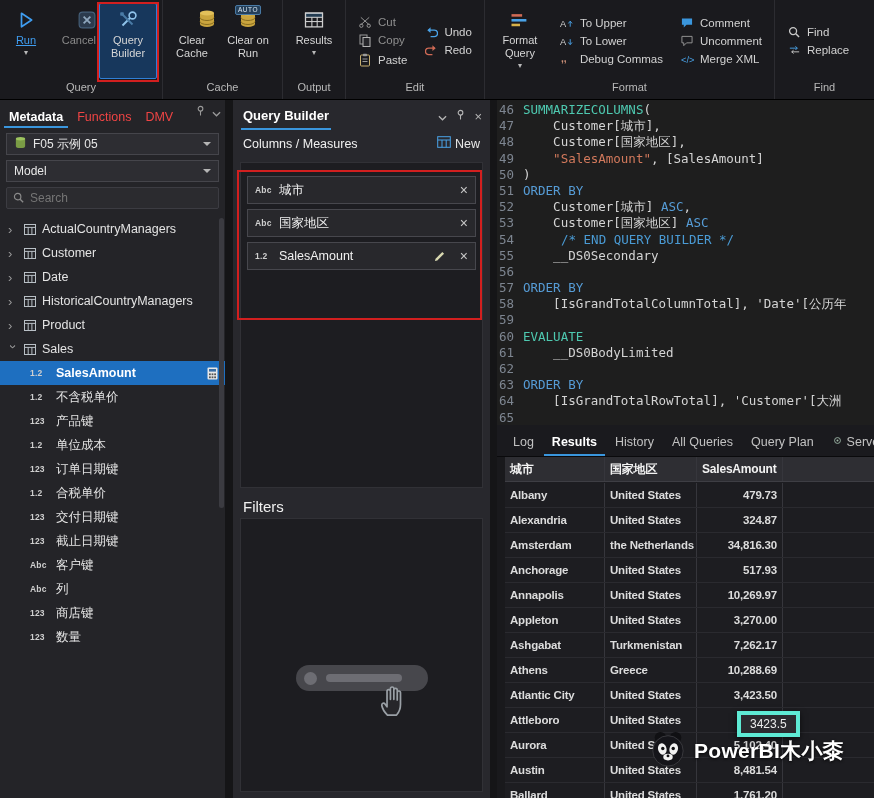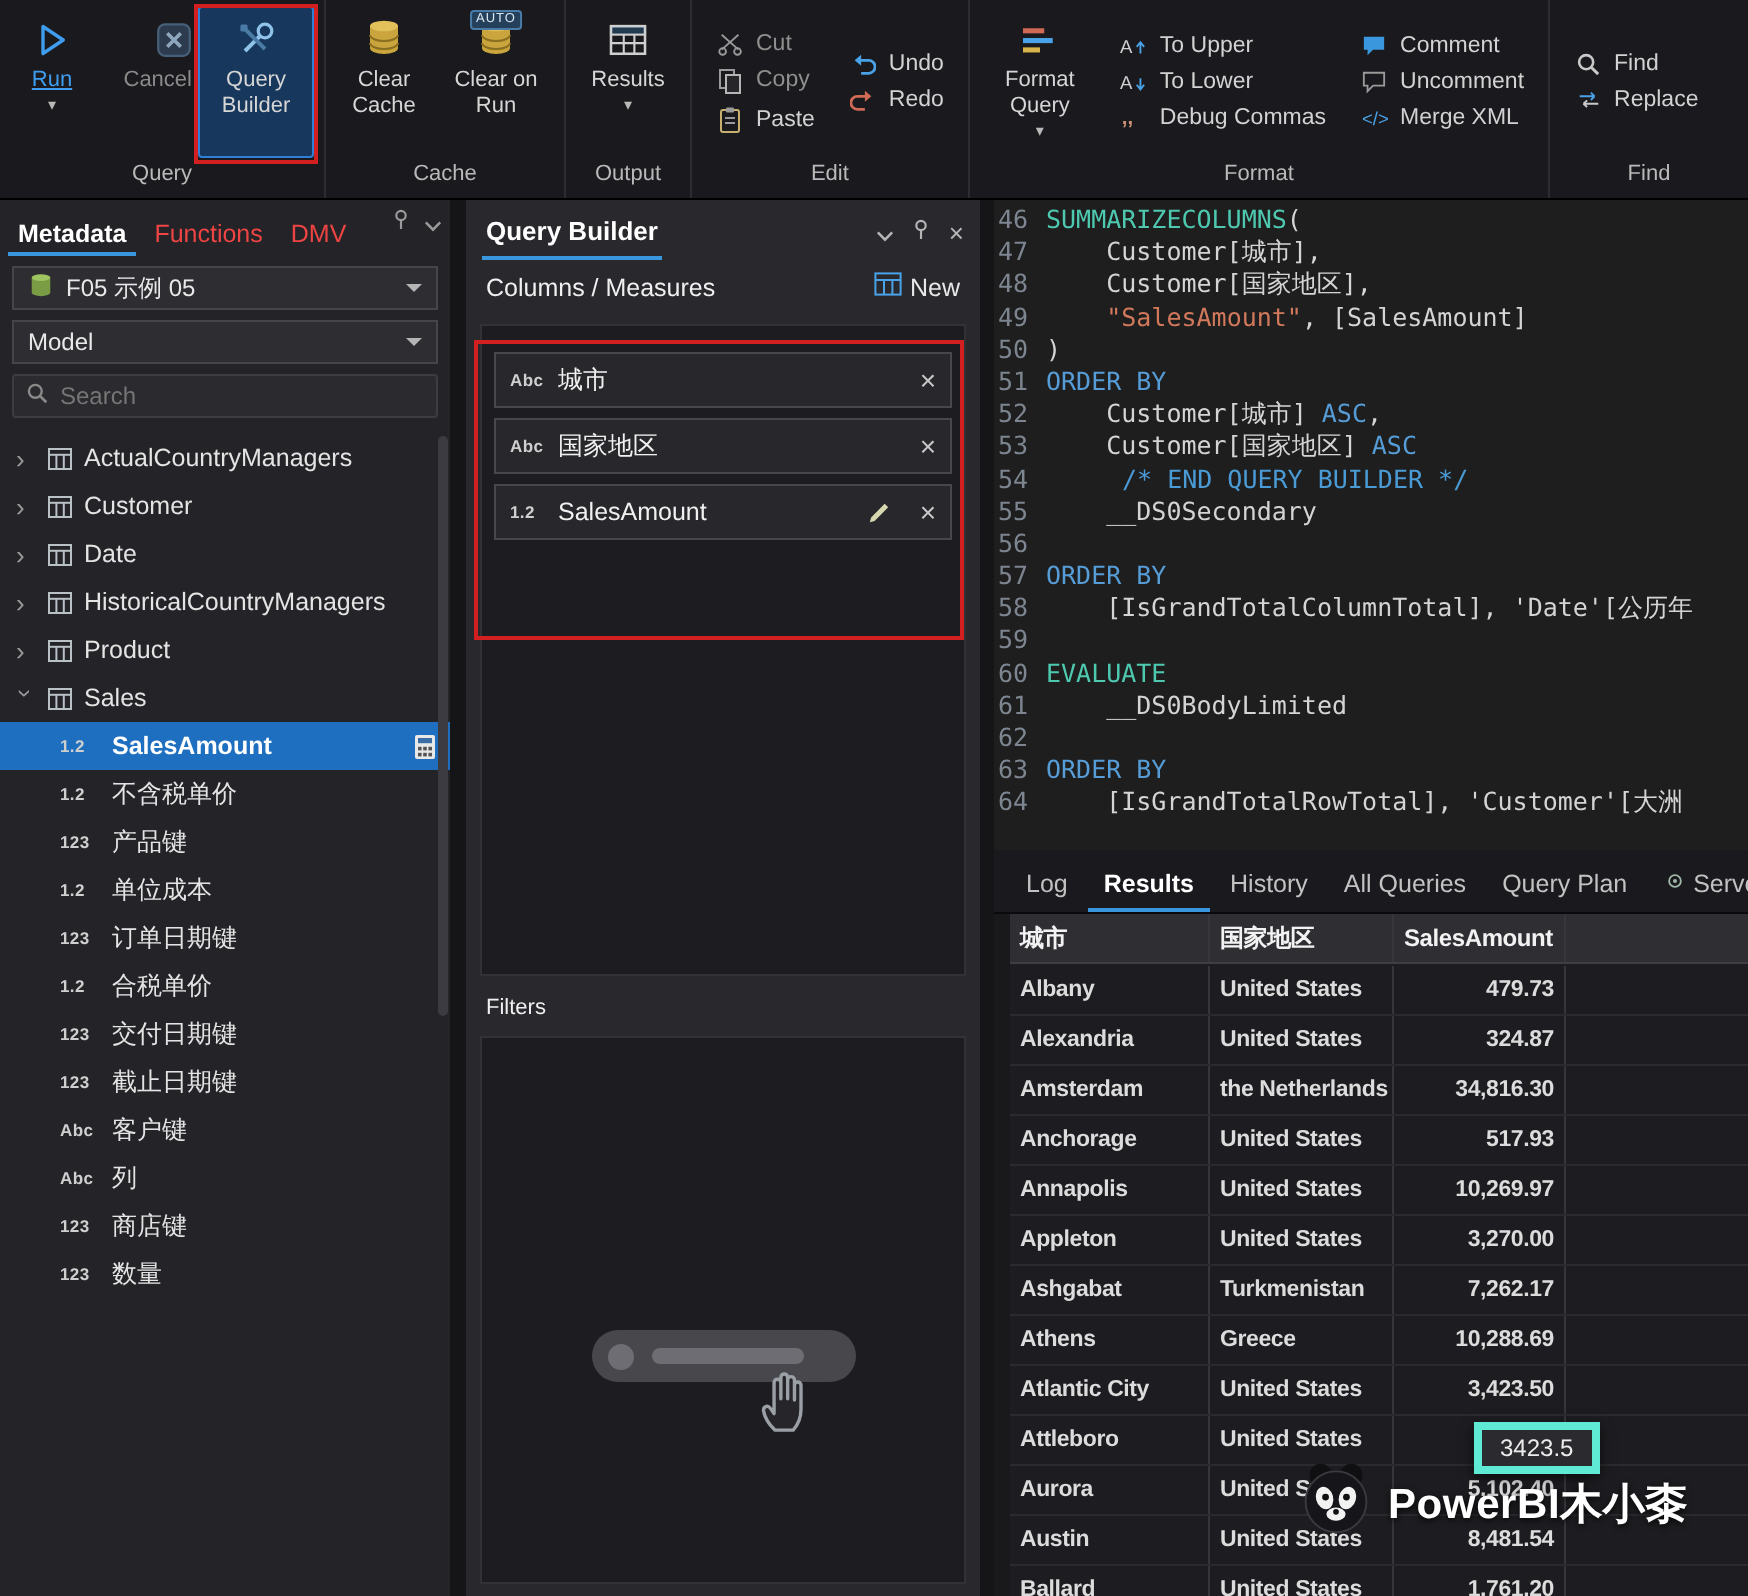--- a/index.html
+++ b/index.html
@@ -11,21 +11,21 @@
   .ribbon{position:absolute;left:0;top:0;width:874px;height:100px;background:#1a1a1e;border-bottom:1px solid #000;display:flex;overflow:hidden;}
   .rgroup{display:flex;flex-direction:column;border-right:1px solid #2c2c31;flex:none;}
   .rbtns{height:79px;display:flex;align-items:stretch;padding:3px 5px 0;gap:3px;}
   .glabel{height:19px;text-align:center;color:#b9b9b9;font-size:11px;line-height:16px;}
   .bigbtn{display:flex;flex-direction:column;align-items:center;padding-top:5px;gap:2px;font-size:11px;color:#d6d6d6;text-align:center;line-height:1.2;border-radius:2px;position:relative;}
   .bicon{height:24px;display:flex;align-items:center;justify-content:center;}
   .caret{font-size:8px;color:#b9b9b9;line-height:7px;}
   .bb-run{width:42px;}  .bb-run .blabel{color:#3f9df0;text-decoration:underline;}
   .bb-cancel{width:46px;align-items:flex-end;} .bb-cancel .blabel{color:#8a8a8a;}
   .bb-qb{width:58px;background:#17375c;border:1px solid #2f7fd6;padding-top:4px;}
-  .bb-cc{width:48px;} .bb-cor{width:58px;} .bb-res{width:52px;} .bb-fmt{width:60px;}
+  .bb-cc{width:48px;align-items:flex-end;} .bb-cor{width:58px;} .bb-res{width:52px;} .bb-fmt{width:60px;}
   .autob{position:absolute;top:2px;left:50%;transform:translateX(-50%);font-size:6.5px;color:#d8e6f2;background:#25405a;border:1px solid #4a7ba6;border-radius:2px;padding:0 2px;line-height:8px;letter-spacing:.5px;z-index:2;}
   .scol{display:flex;flex-direction:column;justify-content:center;gap:4px;padding:0 2px;}
   .sbtn{display:flex;align-items:center;gap:6px;font-size:11.5px;color:#d2d2d2;padding:1px 5px;white-space:nowrap;}
   .sbtn.dim{color:#8f8f8f;}
   .sbtn .ic{width:14px;display:flex;justify-content:center;flex:none;}
   .redframe{position:absolute;border:2px solid #d21f1f;z-index:40;pointer-events:none;}
   .rf1{left:97px;top:2px;width:62px;height:80px;}
   .rf2{left:237px;top:170px;width:245px;height:150px;}
 
   
@@ -59,21 +59,21 @@
   .qb-title-text{font-size:13px;font-weight:bold;color:#fff;border-bottom:2px solid #3a96dd;padding:6px 2px 5px;}
   .qb-dock{margin-left:auto;display:flex;gap:9px;align-items:center;color:#b5b5b5;font-size:13px;}
   .qb-colhdr{display:flex;align-items:center;padding:4px 10px 6px;font-size:12.5px;color:#f0f0f0;}
   .qb-new{margin-left:auto;display:flex;gap:4px;align-items:center;font-size:12.5px;color:#e8e8e8;}
   .qb-list{position:absolute;left:7px;right:7px;top:62px;height:326px;background:#1d1d21;border:1px solid #313136;padding:13px 6px 0;}
   .qb-item{height:28px;margin-bottom:5px;background:#28282c;border:1px solid #47474d;display:flex;align-items:center;gap:6px;padding:0 7px;font-size:12.5px;color:#f0f0f0;}
   .qb-item .dtype{width:18px;}
   .xbtn{margin-left:auto;color:#c8c8c8;font-size:14px;line-height:1;}
   .qb-item .pencil{margin-left:auto;display:flex;}
   .qb-item .pencil~.xbtn{margin-left:9px;}
-  .qb-filters-label{position:absolute;left:10px;top:398px;font-size:11px;color:#f0f0f0;}
+  .qb-filters-label{position:absolute;left:10px;top:398px;font-size:15px;color:#f0f0f0;}
   .qb-filters{position:absolute;left:7px;right:7px;top:418px;bottom:6px;background:#1d1d21;border:1px solid #313136;}
   .hintpill{position:absolute;left:50%;top:146px;transform:translateX(-50%);width:132px;height:26px;background:#47474c;border-radius:13px;display:flex;align-items:center;padding:0 8px;gap:9px;}
   .hintdot{width:13px;height:13px;border-radius:50%;background:#6d6d73;}
   .hintbar{width:76px;height:8px;border-radius:4px;background:#6d6d73;}
   .hand{position:absolute;left:50%;top:164px;transform:translateX(14px);}
 
   
   .rightp{position:absolute;left:497px;top:100px;width:377px;bottom:0;background:#1d1d21;overflow:hidden;}
   .editor{position:absolute;left:0;top:0;right:0;height:325px;background:#1e1e1e;font-family:"DejaVu Sans Mono","Liberation Mono",monospace;font-size:12.5px;line-height:16.2px;padding-top:2px;overflow:hidden;}
   .code-row{display:flex;height:16.2px;}
@@ -653,20 +653,24 @@
           <span class="lc"></span>
         </div>
         <div class="code-row">
           <span class="ln">63</span>
           <span class="lc"><span class="tk-kw">ORDER BY</span></span>
         </div>
         <div class="code-row">
           <span class="ln">64</span>
           <span class="lc"><span class="tk-pl">    [IsGrandTotalRowTotal], 'Customer'[大洲</span></span>
         </div>
+        <div class="code-row">
+          <span class="ln">65</span>
+          <span class="lc"></span>
+        </div>
       </div>
     <div class="res-tabs" id="res-tabs">
         <div class="rtab">
           <span>Log</span>
         </div>
         <div class="rtab active">
           <span>Results</span>
         </div>
         <div class="rtab">
           <span>History</span>

